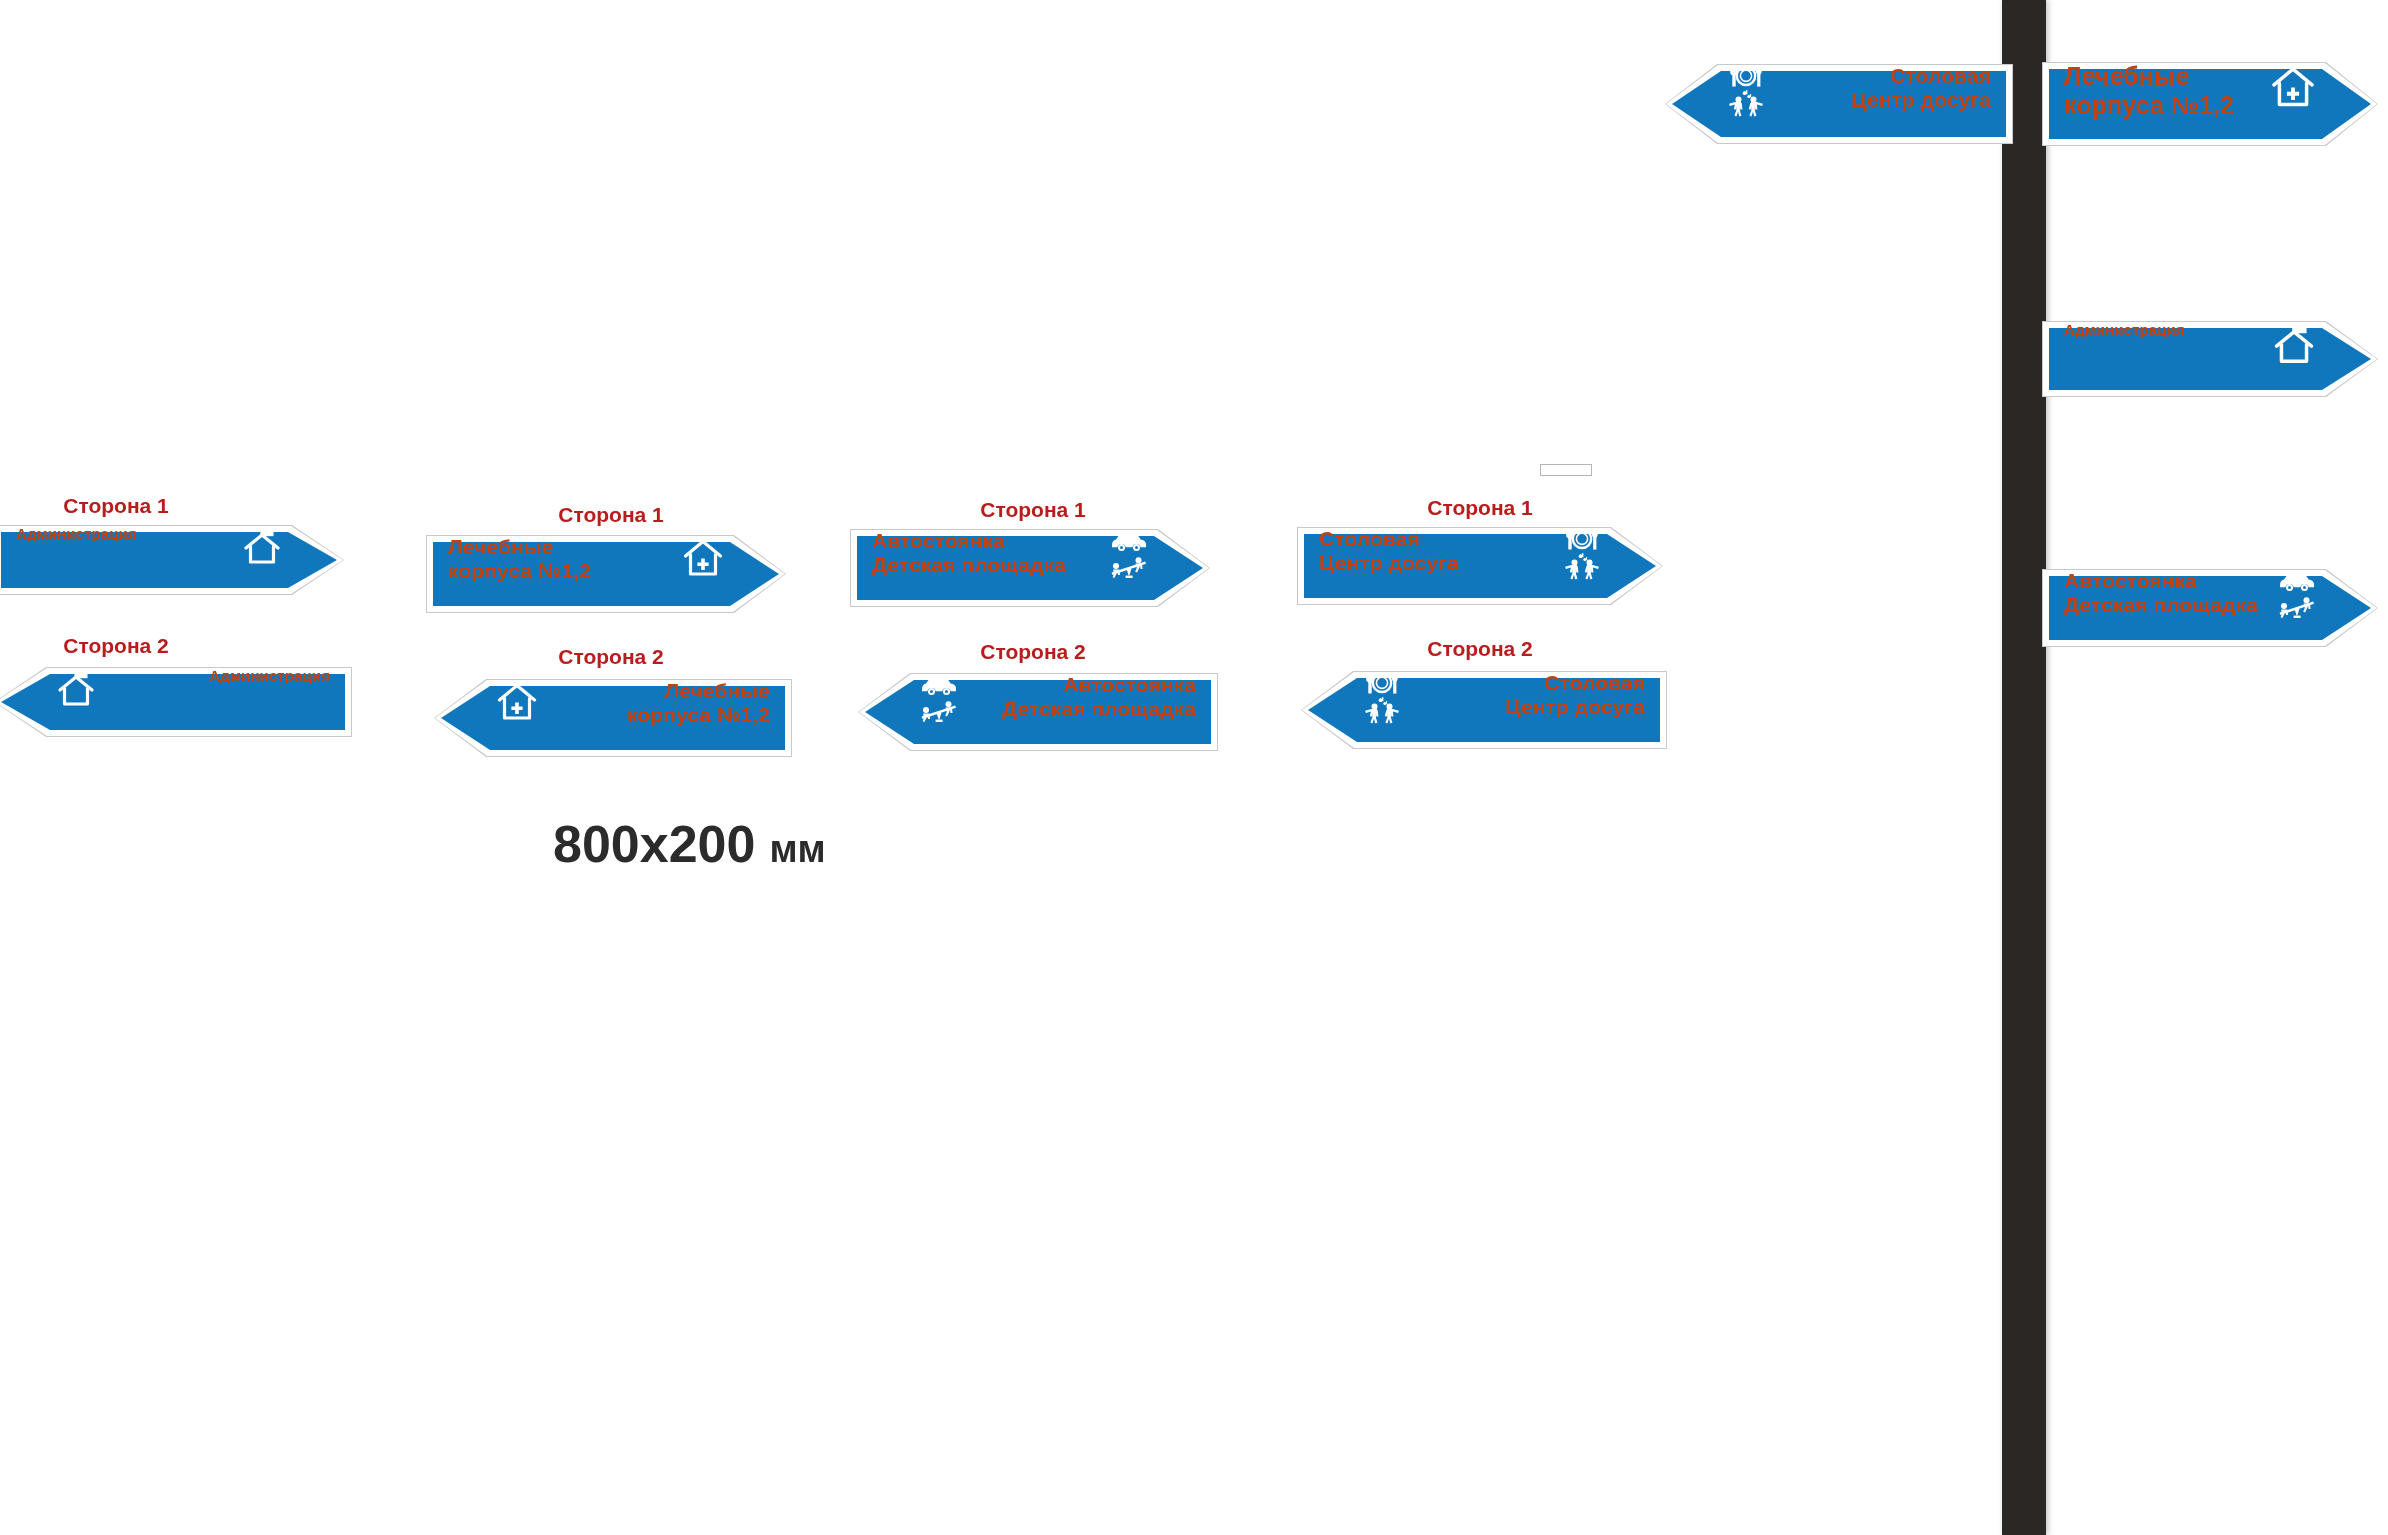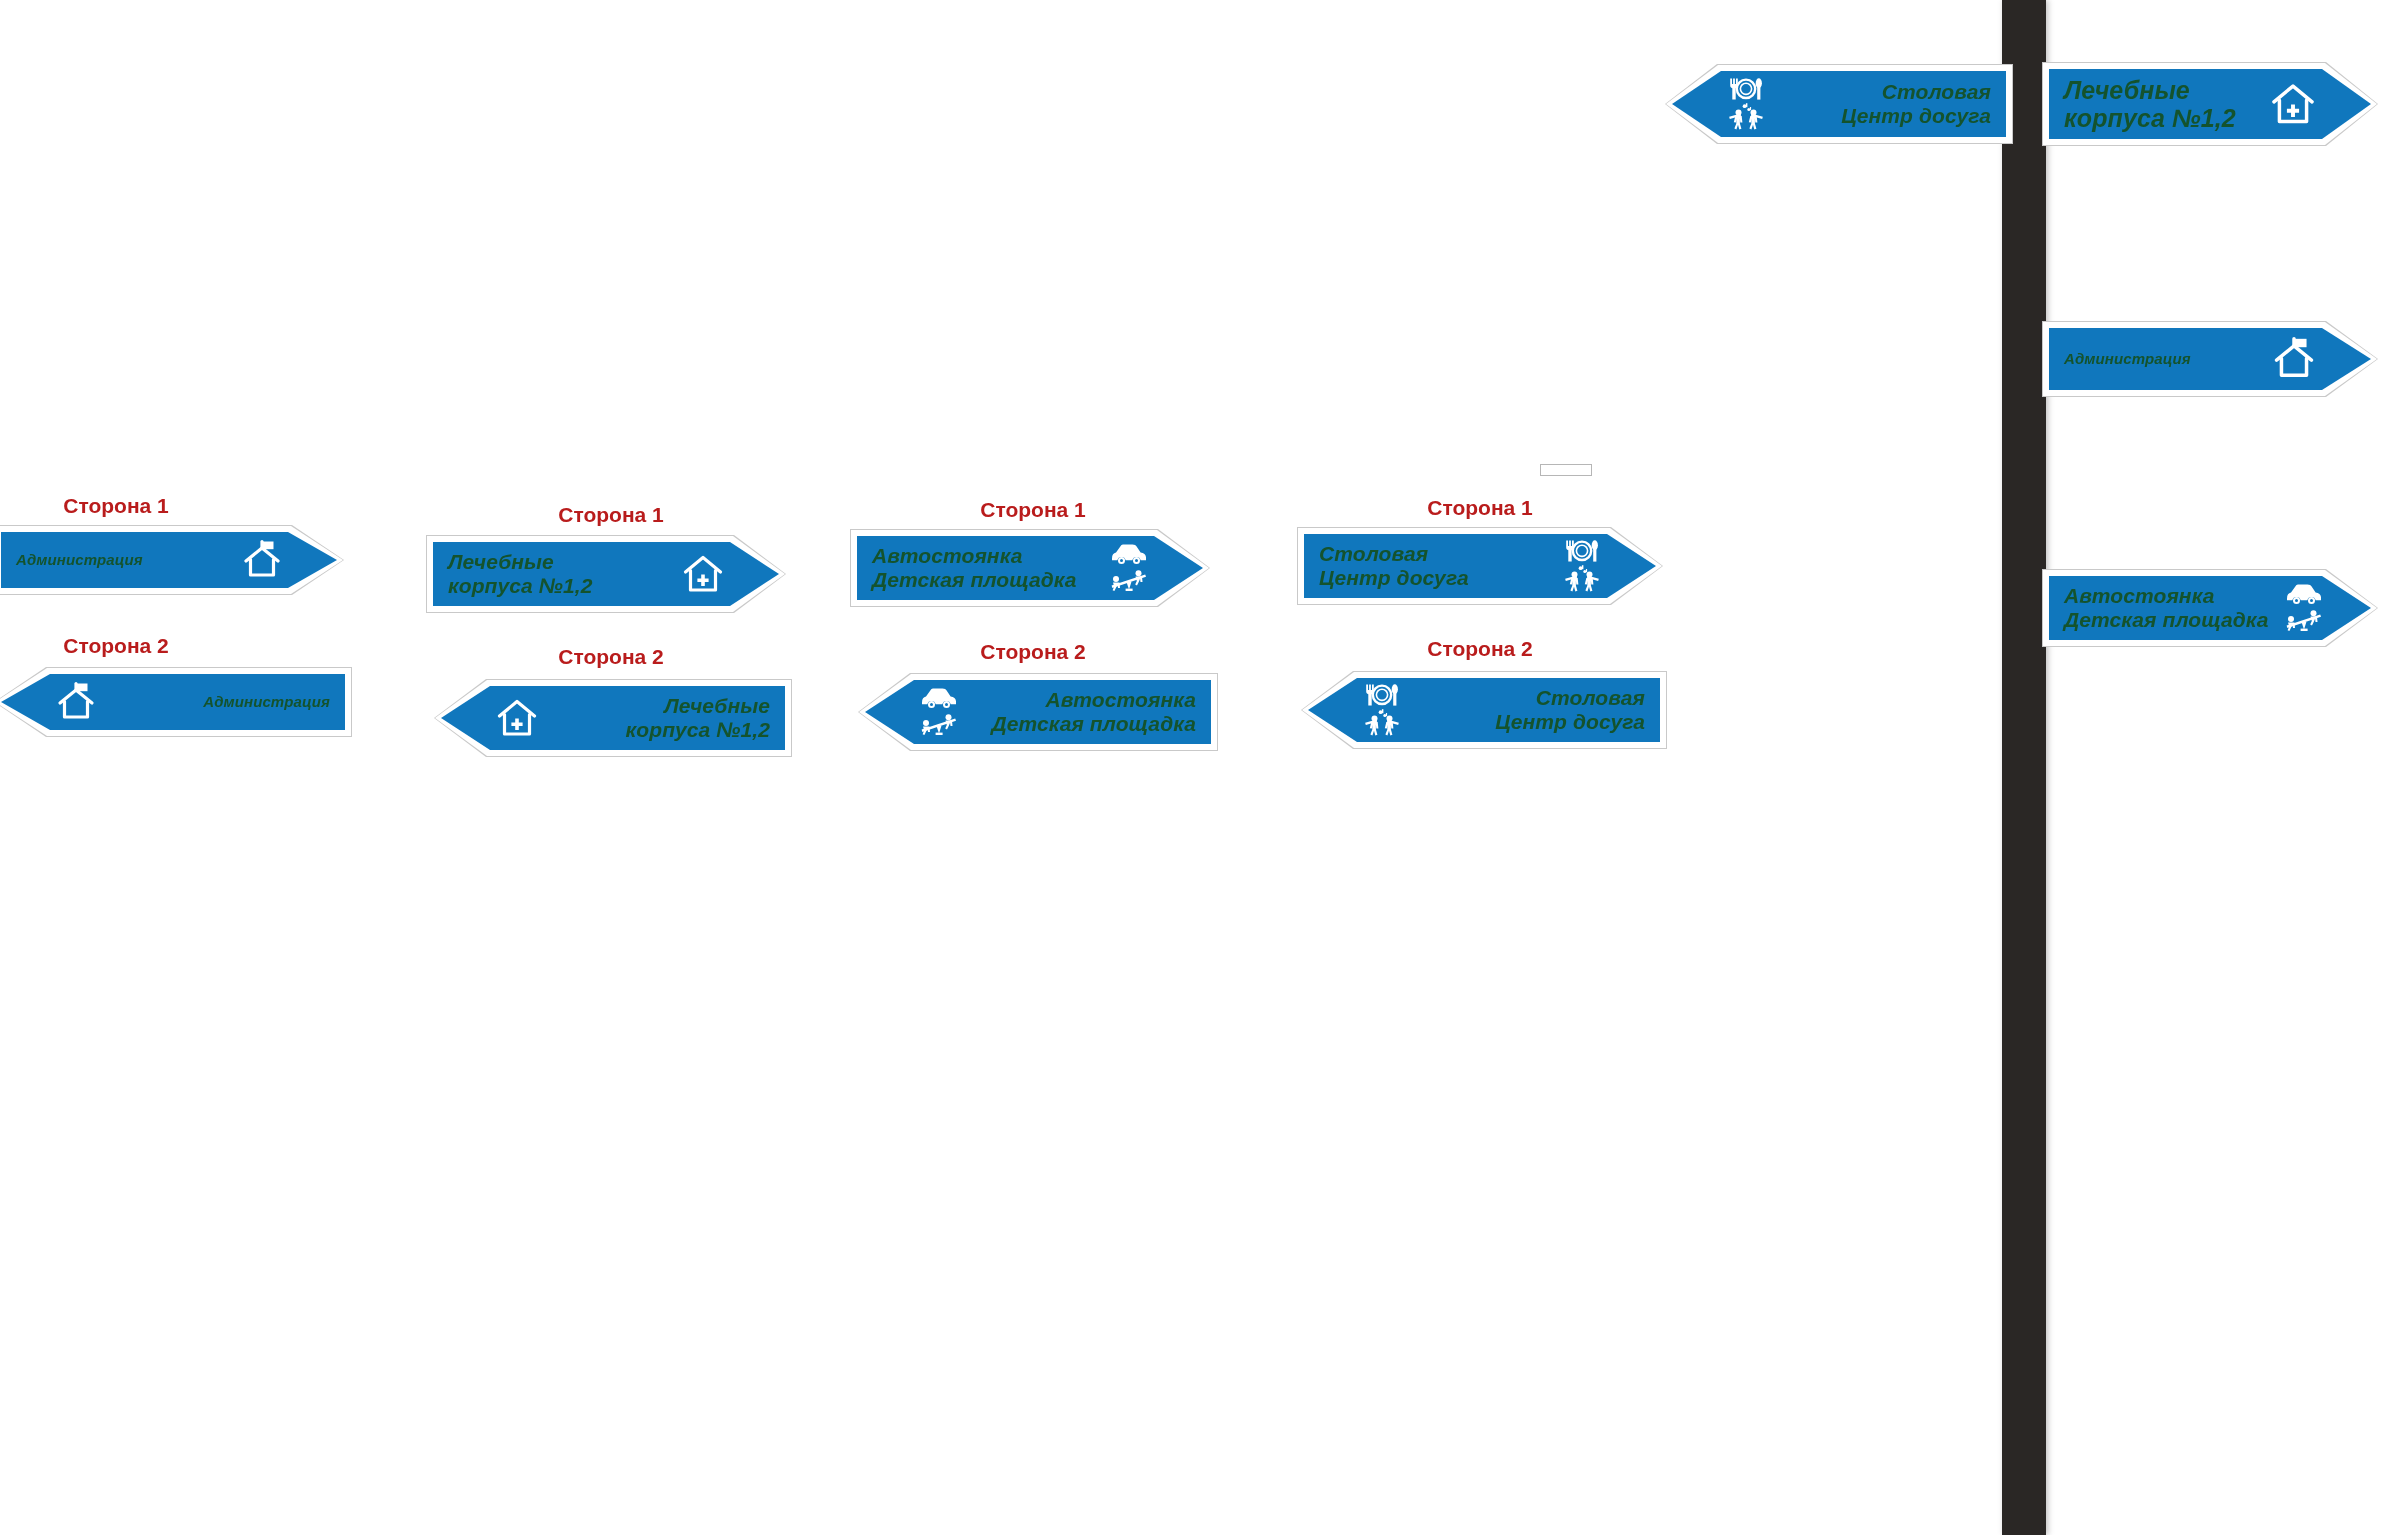--- a/index.html
+++ b/index.html
@@ -55,24 +55,23 @@
   .arrow-l .inner{
     left:7px;top:7px;right:7px;bottom:7px;
     clip-path:polygon(49px 0, 100% 0, 100% 100%, 49px 100%, 0 50%);
   }
   
   .flatL.arrow-r .outer{clip-path:polygon(0 0, calc(100% - 52px) 0, 100% 50%, calc(100% - 52px) 100%, 0 100%);}
   .flatR.arrow-l .outer{clip-path:polygon(52px 0, 100% 0, 100% 100%, 52px 100%, 0 50%);}
 
   .sign-content{
     position:absolute;inset:0;
-    display:flex;align-items:center;
+    display:flex;align-items:flex-start;
     box-sizing:border-box;
-    color:#14532d;
-    font-style:italic;
+    color:#c2410c;
   }
   .sign-content.ltr{flex-direction:row;padding:0 60px 0 22px;}
   .sign-content.rtl{flex-direction:row-reverse;padding:0 22px 0 60px;}
 
   .labels{display:flex;flex-direction:column;justify-content:center;line-height:1.14;}
   .labels .line{
     font-weight:bold;
     font-size:15px;
     white-space:nowrap;
     letter-spacing:0.1px;
@@ -370,20 +369,23 @@
               <rect x="20.9" y="0.2" width="1.5" height="4"></rect>
               <circle cx="23.8" cy="6.4" r="1.5"></circle>
               <rect x="24.9" y="4" width="1.2" height="3.2"></rect>
             </g>
           </svg>
         </span>
       </div>
     </div>
   </div>
 
+  <div class="dim" style="left:553px;top:814px;">
+    <span class="num">800x200</span><span class="unit" style="margin-left:14px;">мм</span>
+  </div>
 
   <div class="pole" style="left:2002px;top:0;width:44px;height:1535px;"></div>
 
   <div class="sign arrow-l flatR" style="left:1665px;top:64px;width:348px;height:80px;">
     <div class="outer"></div>
     <div class="inner"></div>
     <div class="sign-content rtl">
       <div class="labels two">
         <div class="line">Столовая</div>
         <div class="line">Центр досуга</div>

